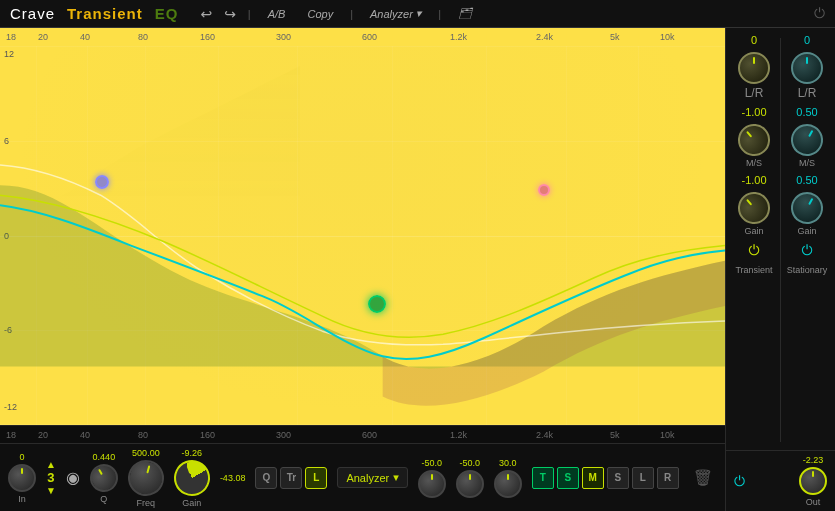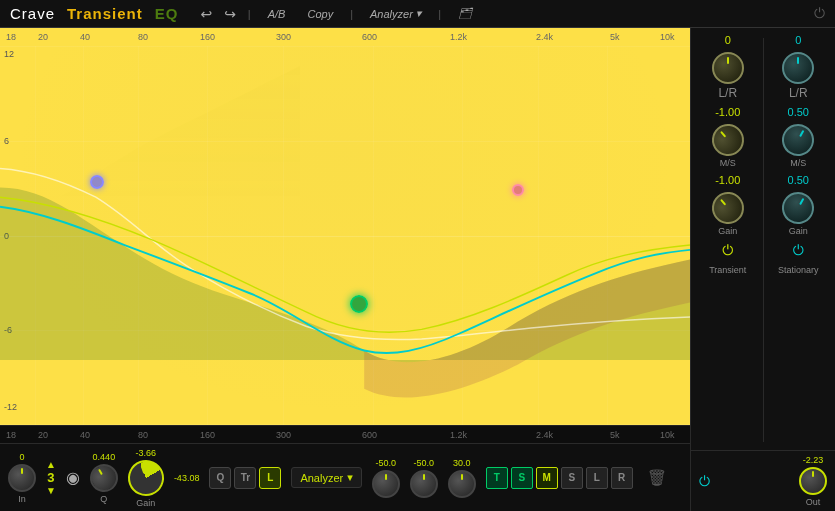--- a/index.html
+++ b/index.html
@@ -556,23 +556,28 @@
         <div class="arrows">▼</div>
       </div>
       <div class="listen-btn">◉</div>
 
       <div class="knob-wrap">
         <div class="knob-value">0.440</div>
         <div class="knob knob-sm" style="transform:rotate(-30deg)"></div>
         <div class="knob-label">Q</div>
       </div>
 
-
-      <div class="knob-wrap">
-        <div class="knob-value">-3.66</div>
+      <div class="knob-wrap">
+        <div class="knob-value">500.00</div>
+        <div class="knob" style="transform:rotate(15deg)"></div>
+        <div class="knob-label">Freq</div>
+      </div>
+
+      <div class="knob-wrap">
+        <div class="knob-value">-9.26</div>
         <div class="knob" style="background: conic-gradient(#c8e000 0deg 80deg, #333 80deg 360deg); border-color:#c8e000;transform:rotate(-20deg)"></div>
         <div class="knob-label">Gain</div>
       </div>
 
       <div class="knob-wrap">
         <div class="knob-value">-43.08</div>
       </div>
 
       <div class="mode-btns">
         <div class="mode-btn">Q</div>

